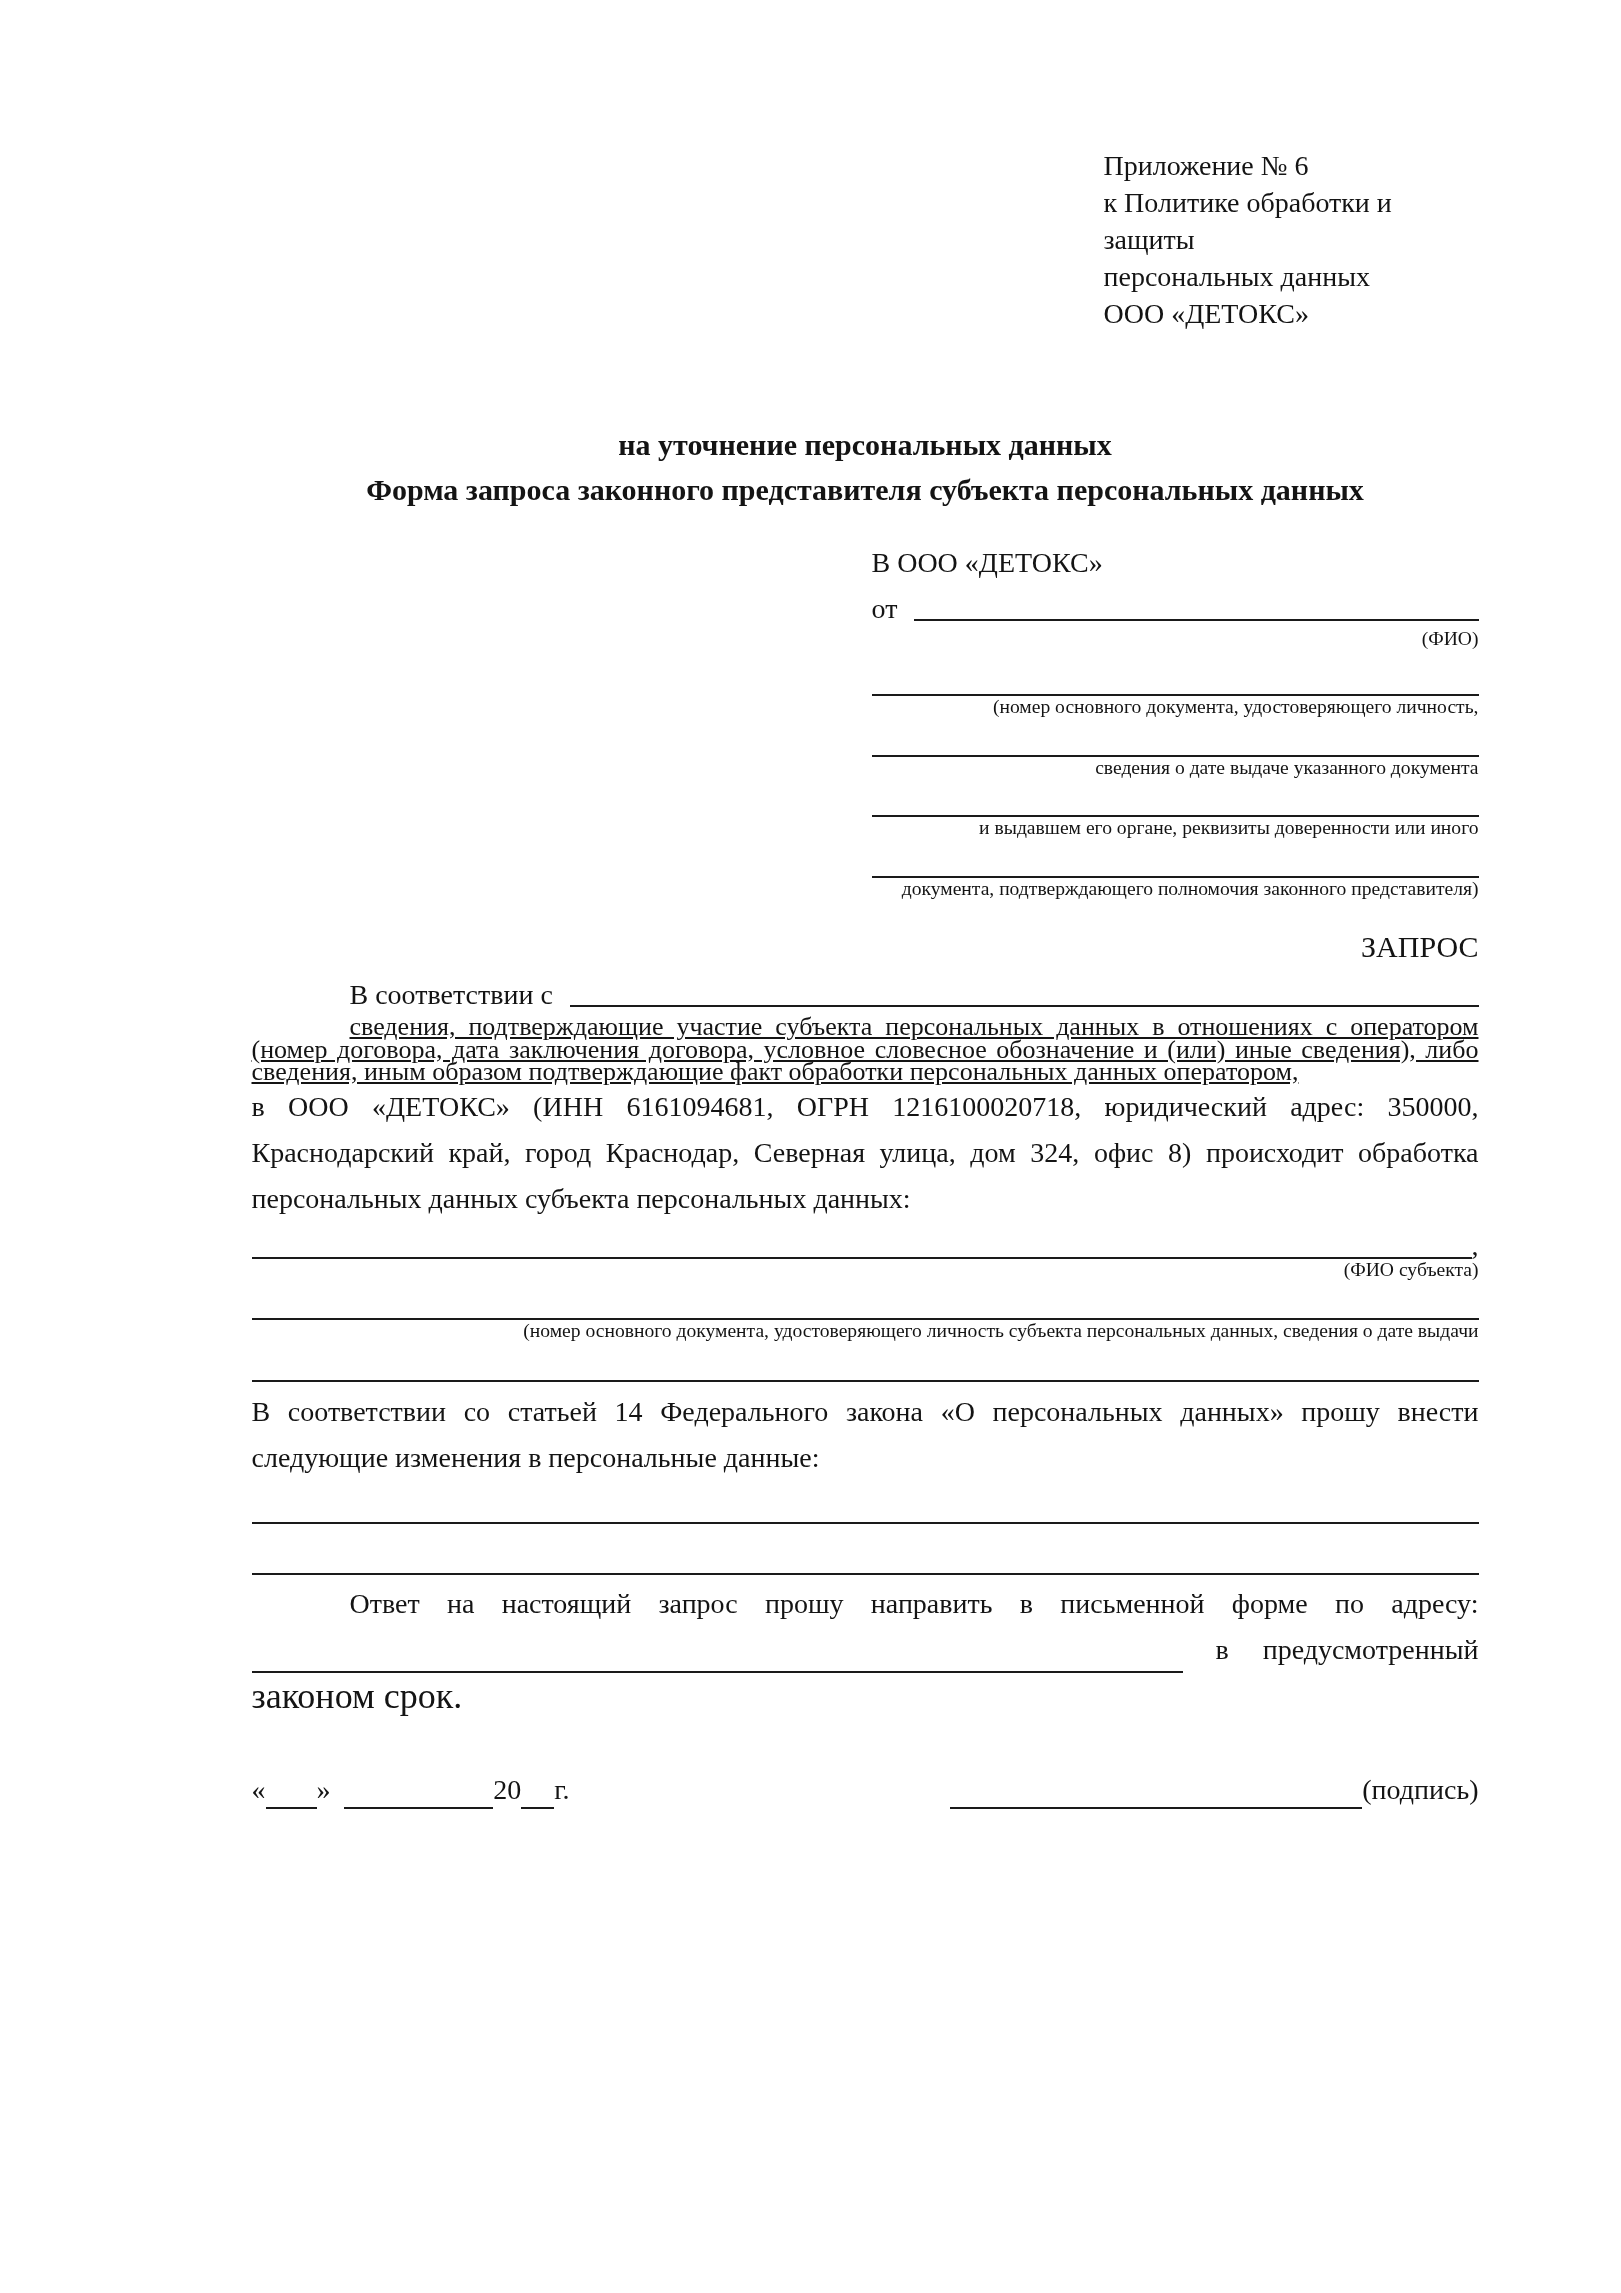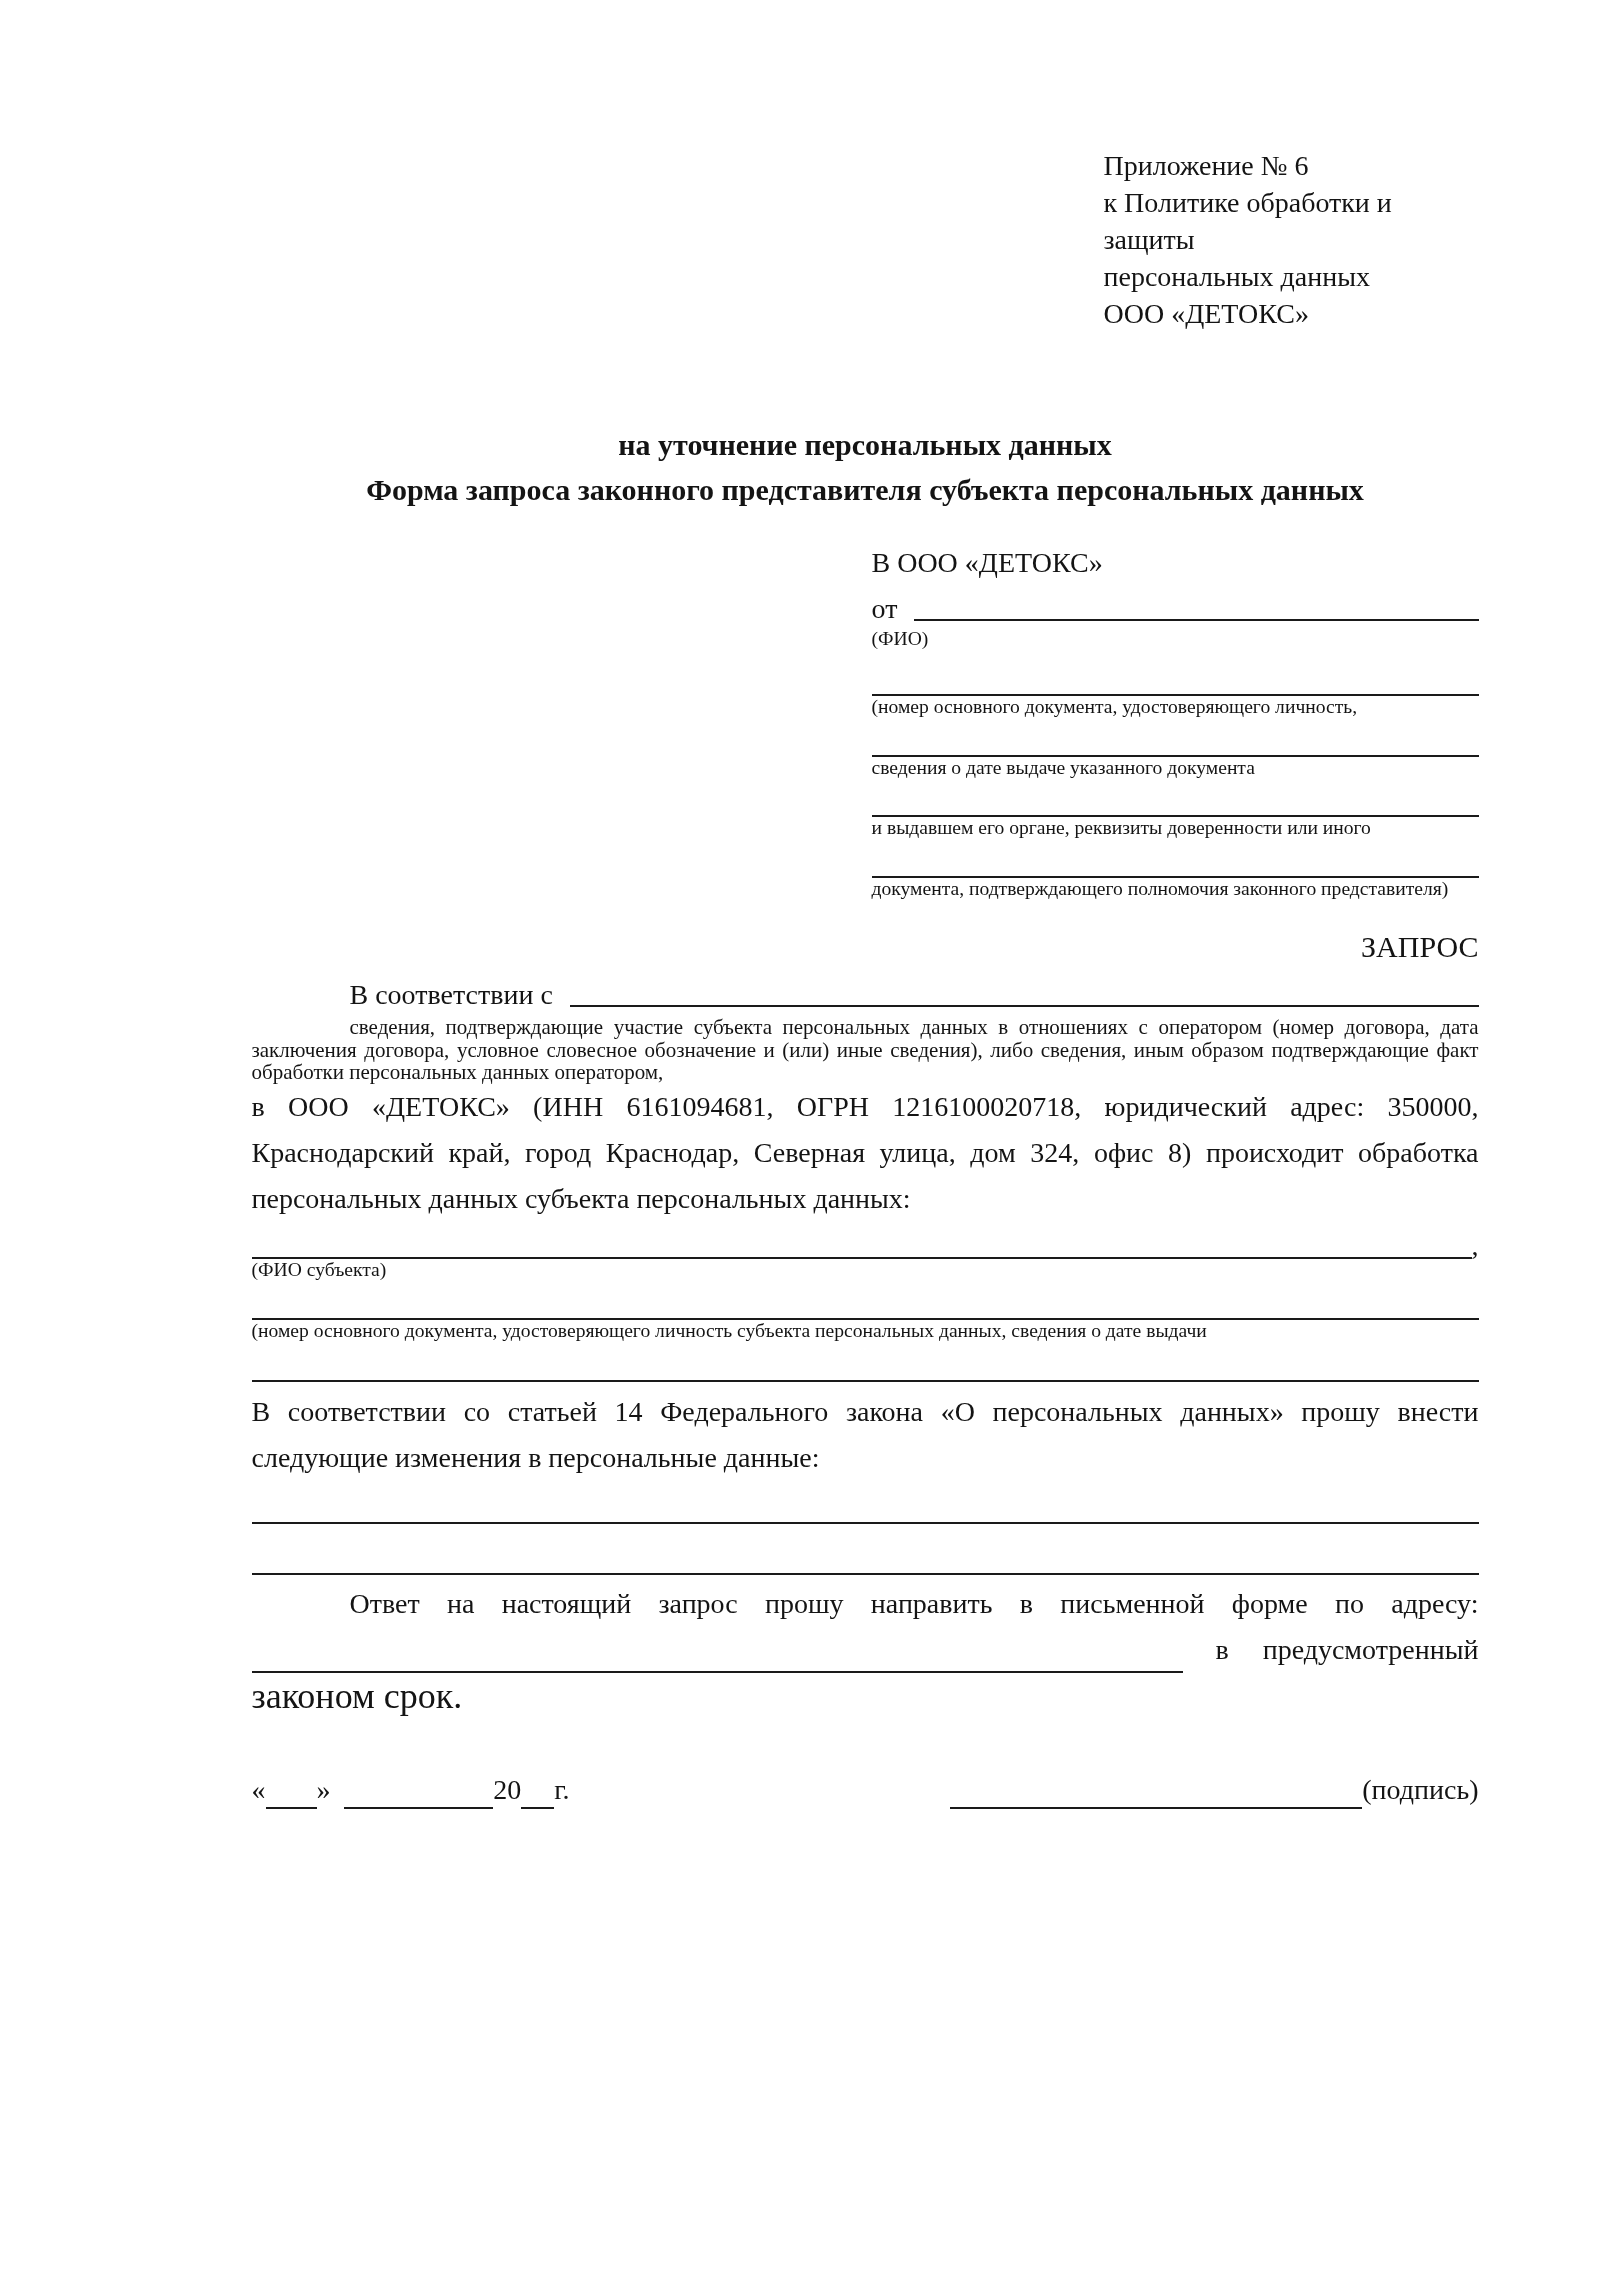--- a/index.html
+++ b/index.html
@@ -39,40 +39,41 @@
   .fill {
     flex: 1;
     border-bottom: 2.9px solid #1a1a1a;
     margin-left: 9.8px;
     margin-bottom: 6.9px;
     min-height: 1px;
   }
   .caption {
     font-size: 19.6px;
     line-height: 22.5px;
-    text-align: left;
+    text-align: right;
   }
   .a-fill { height: 36px; border-bottom: 2.9px solid #1a1a1a; }
   .a-fill.first { margin-top: 7.8px; }
   
   .request-heading {
     margin-top: 27px;
     font-size: 30px;
     line-height: 39px;
     text-align: right;
   }
   
   .basis-row { margin-top: 9px; }
   .basis-row .lead { padding-left: 98px; line-height: 39px; white-space: pre; }
   .note {
     margin-top: 2px;
-    font-size: 21px;
+    font-size: 26px;
     line-height: 22.5px;
     text-align: justify;
     text-indent: 98px;
+    text-decoration: underline;
   }
   
   .body-par {
     margin: 0;
     font-size: 28px;
     line-height: 46px;
     text-align: justify;
   }
   .fio-row { margin-top: 2px; }
   .fio-row .fill-line { flex: 1; border-bottom: 2.9px solid #1a1a1a; height: 33px; }

